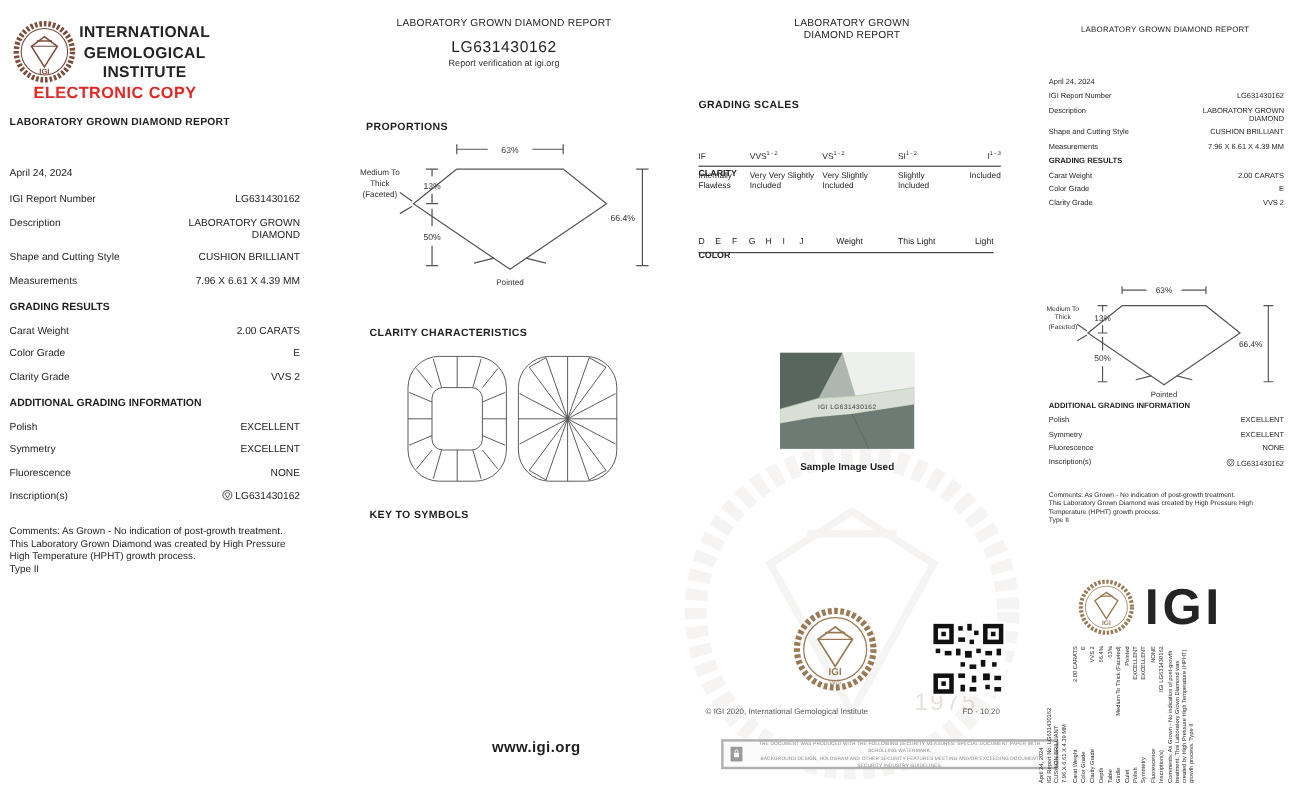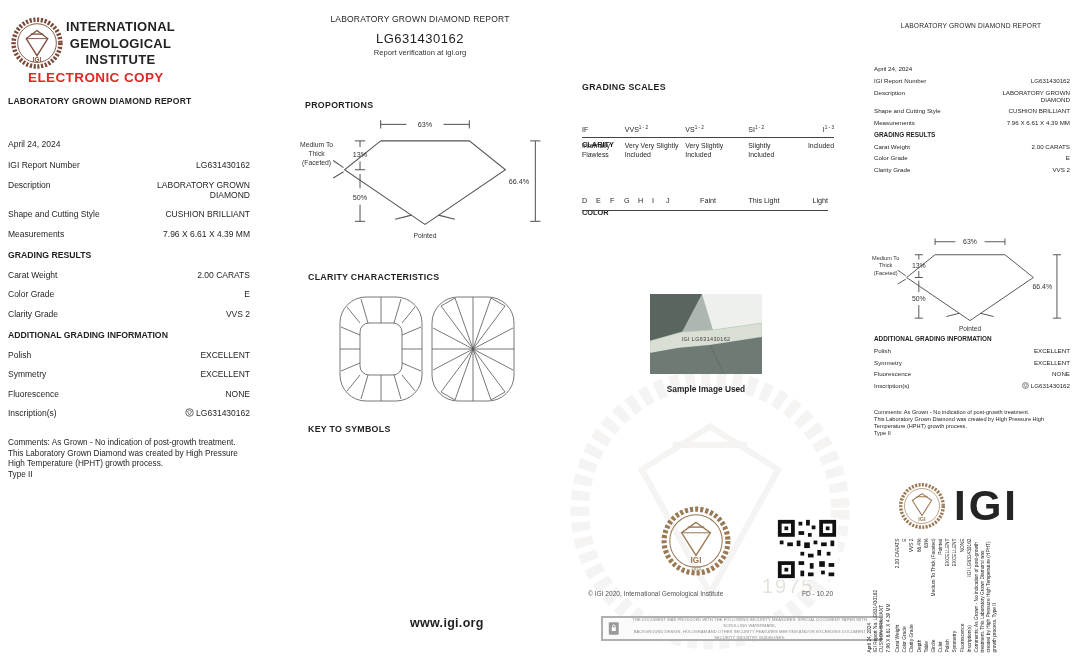--- a/index.html
+++ b/index.html
@@ -242,20 +242,22 @@
         <line x1="45" y1="56" x2="85" y2="77"></line>
       <line x1="13" y1="13" x2="27" y2="5"></line>
         <line x1="63" y1="5" x2="77" y2="13"></line>
       <line x1="13" y1="99" x2="27" y2="107"></line>
         <line x1="63" y1="107" x2="77" y2="99"></line>
     </g>
   </svg>
 
   <div class="abs h-small" style="left:308px;top:424px;">KEY TO SYMBOLS</div>
 
+  <div class="abs c-title center pre" style="left:610px;top:14px;width:200px;">LABORATORY GROWN
+DIAMOND REPORT</div>
   <div class="abs h-small" style="left:582px;top:82px;">GRADING SCALES</div>
   <div class="abs bold" style="left:582px;top:111px;font-size:7.4px;">CLARITY</div>
 
   <div class="abs cl-table" style="left:582px;top:125px;">
     <div class="cl-codes">
       <span class="cl-c0"><span>IF</span><sup></sup></span>
       <span class="cl-c1"><span>VVS</span><sup>1 - 2</sup></span>
       <span class="cl-c2"><span>VS</span><sup>1 - 2</sup></span>
       <span class="cl-c3"><span>SI</span><sup>1 - 2</sup></span>
       <span class="cl-c4"><span>I</span><sup>1 - 3</sup></span>
@@ -271,21 +273,21 @@
 
   <div class="abs bold" style="left:582px;top:179px;font-size:7.4px;">COLOR</div>
   <div class="abs color-row" style="left:582px;top:196px;">
     <span class="color-letter">D</span>
     <span class="color-letter">E</span>
     <span class="color-letter">F</span>
     <span class="color-letter">G</span>
     <span class="color-letter">H</span>
     <span class="color-letter">I</span>
     <span class="color-letter">J</span>
-    <span class="color-word">Faint</span>
+    <span class="color-word">Weight</span>
     <span class="color-word">This Light</span>
     <span class="color-word" style="flex:0 0 36px;text-align:right;">Light</span>
   </div>
 
   <svg class="abs" style="left:650px;top:293px;" width="112" height="82" viewBox="0 0 112 80">
     <rect x="0" y="0" width="112" height="80" fill="#aeb6b1"></rect>
     <polygon points="0,0 52,0 32,38 0,47" fill="#59655f"></polygon>
     <polygon points="52,0 112,0 112,29 63,36" fill="#edf0ec"></polygon>
     <polygon points="0,47 32,38 63,36 112,29 112,43 60,51 28,54 0,59" fill="#d9dfd5" stroke="#b8ccae" stroke-width=".6"></polygon>
     <polygon points="0,59 28,54 60,51 112,43 112,80 0,80" fill="#6e7a74"></polygon>

